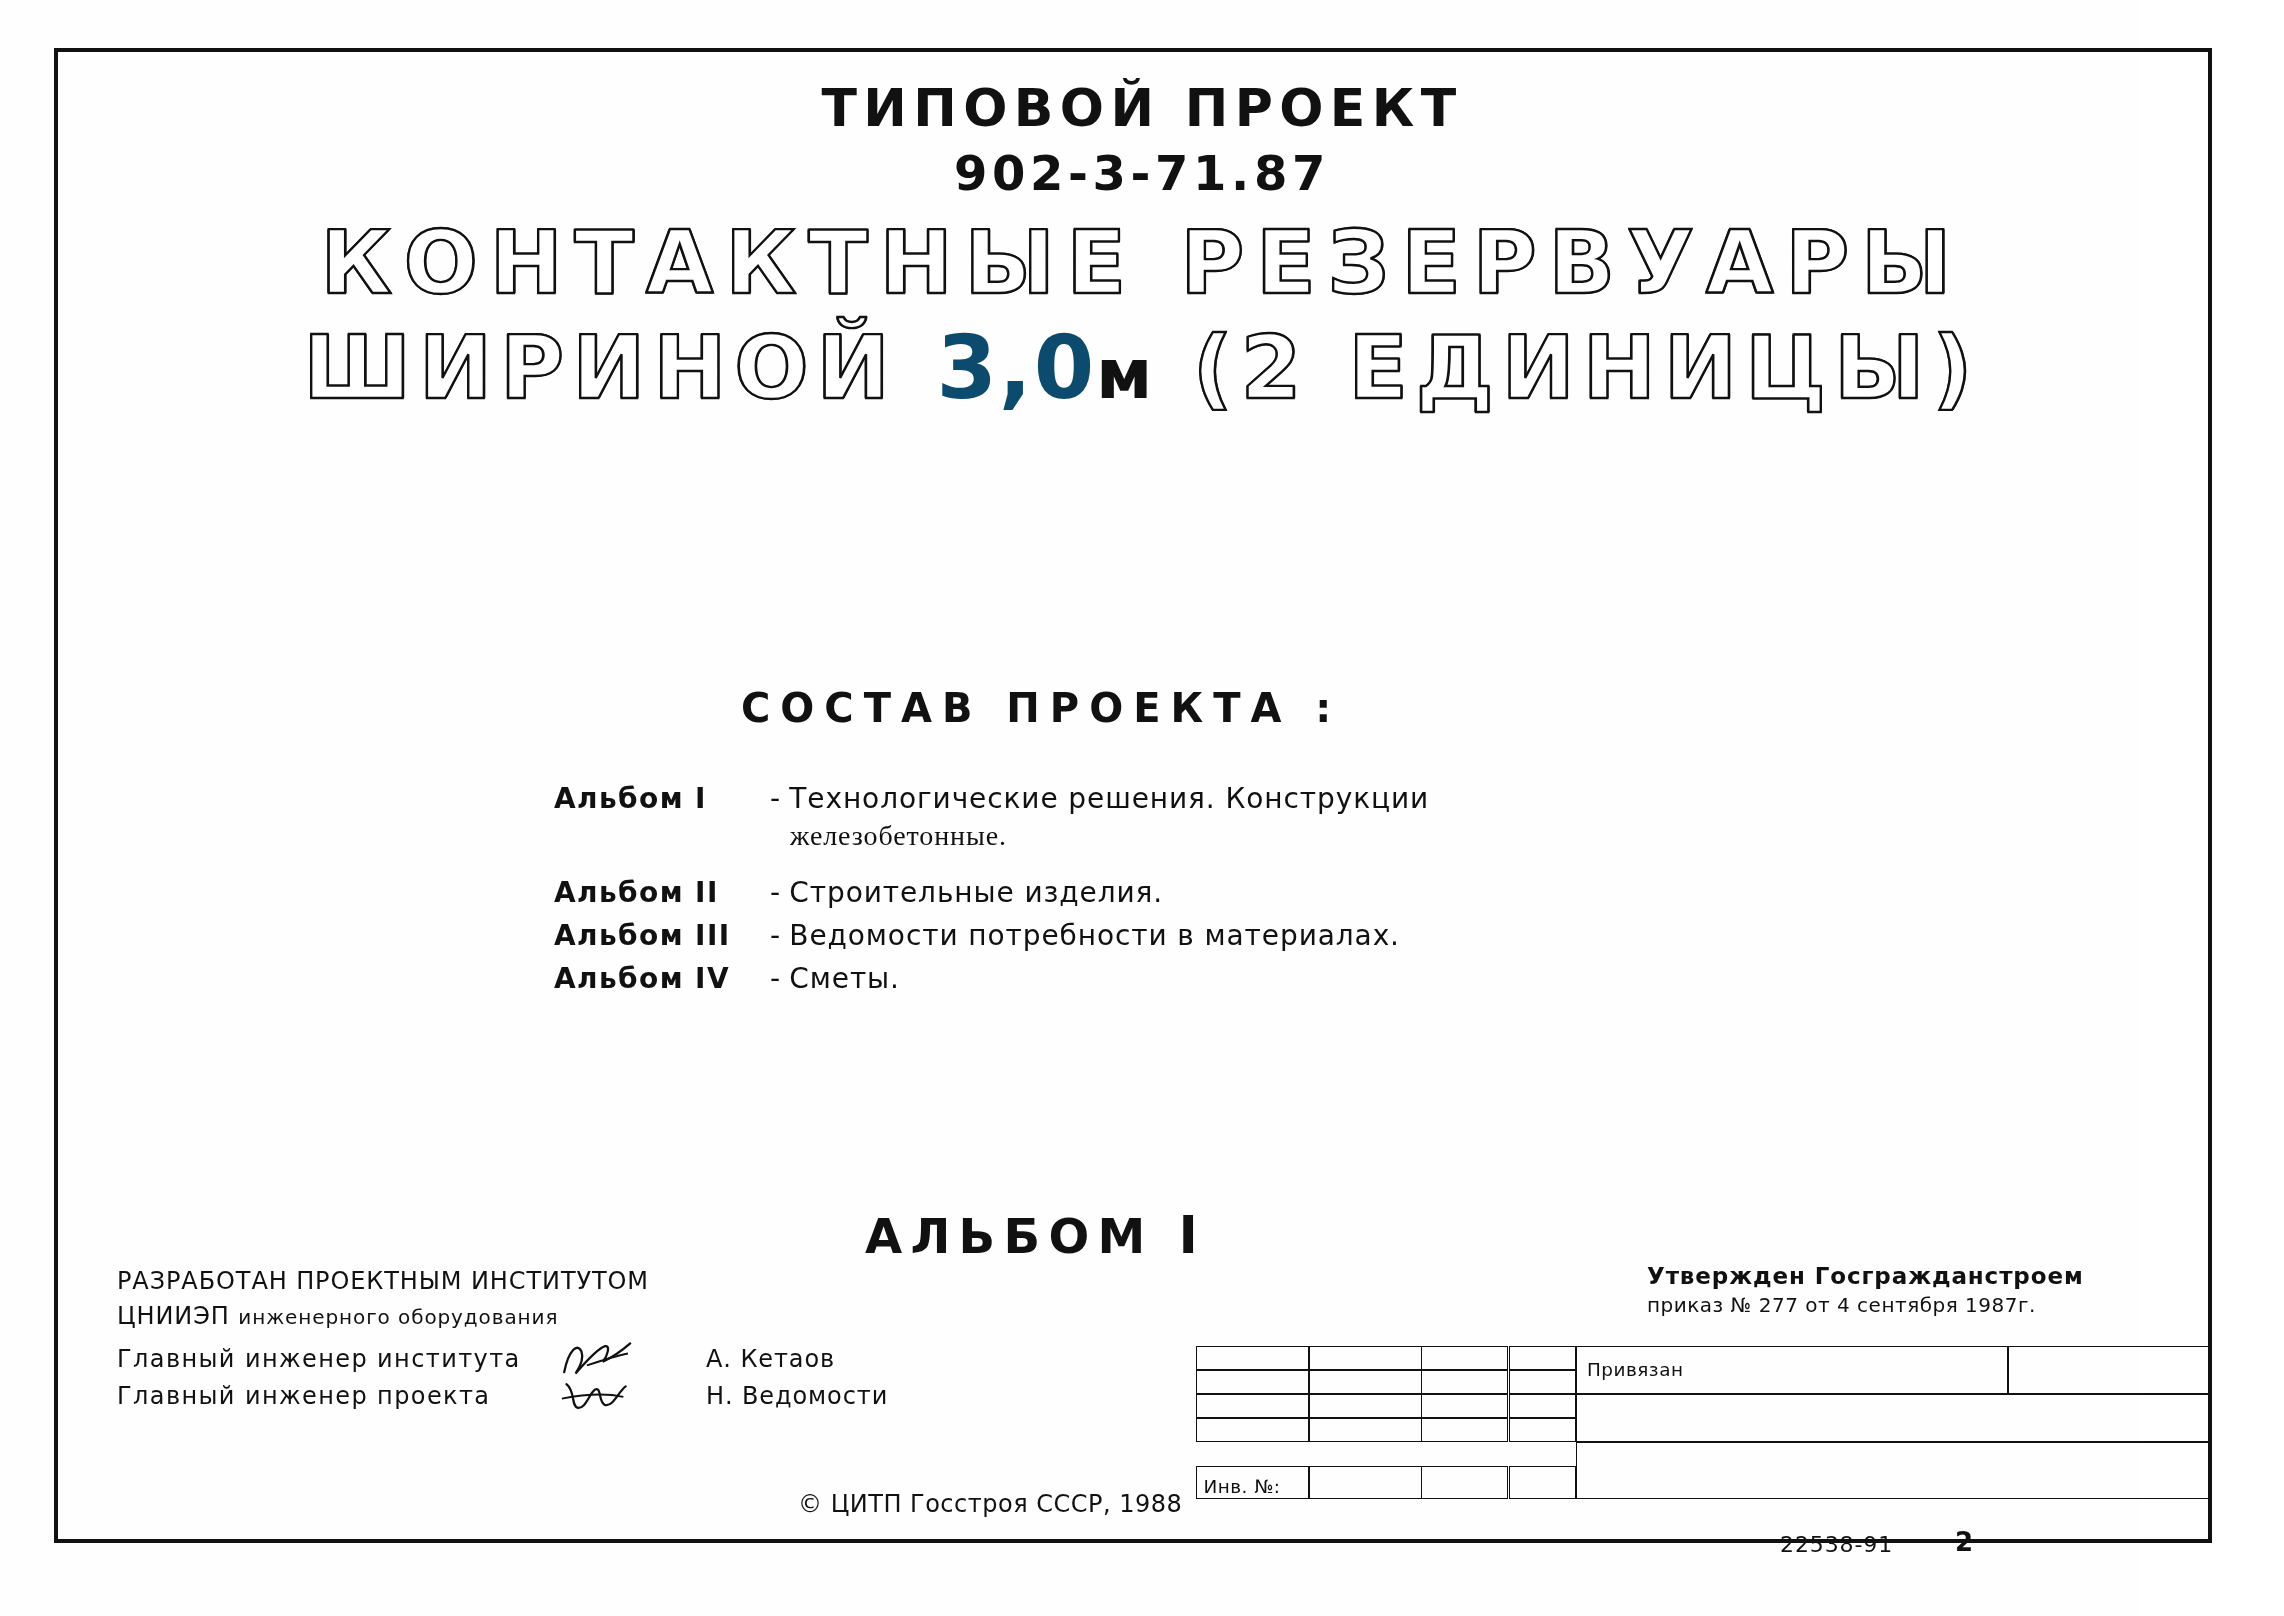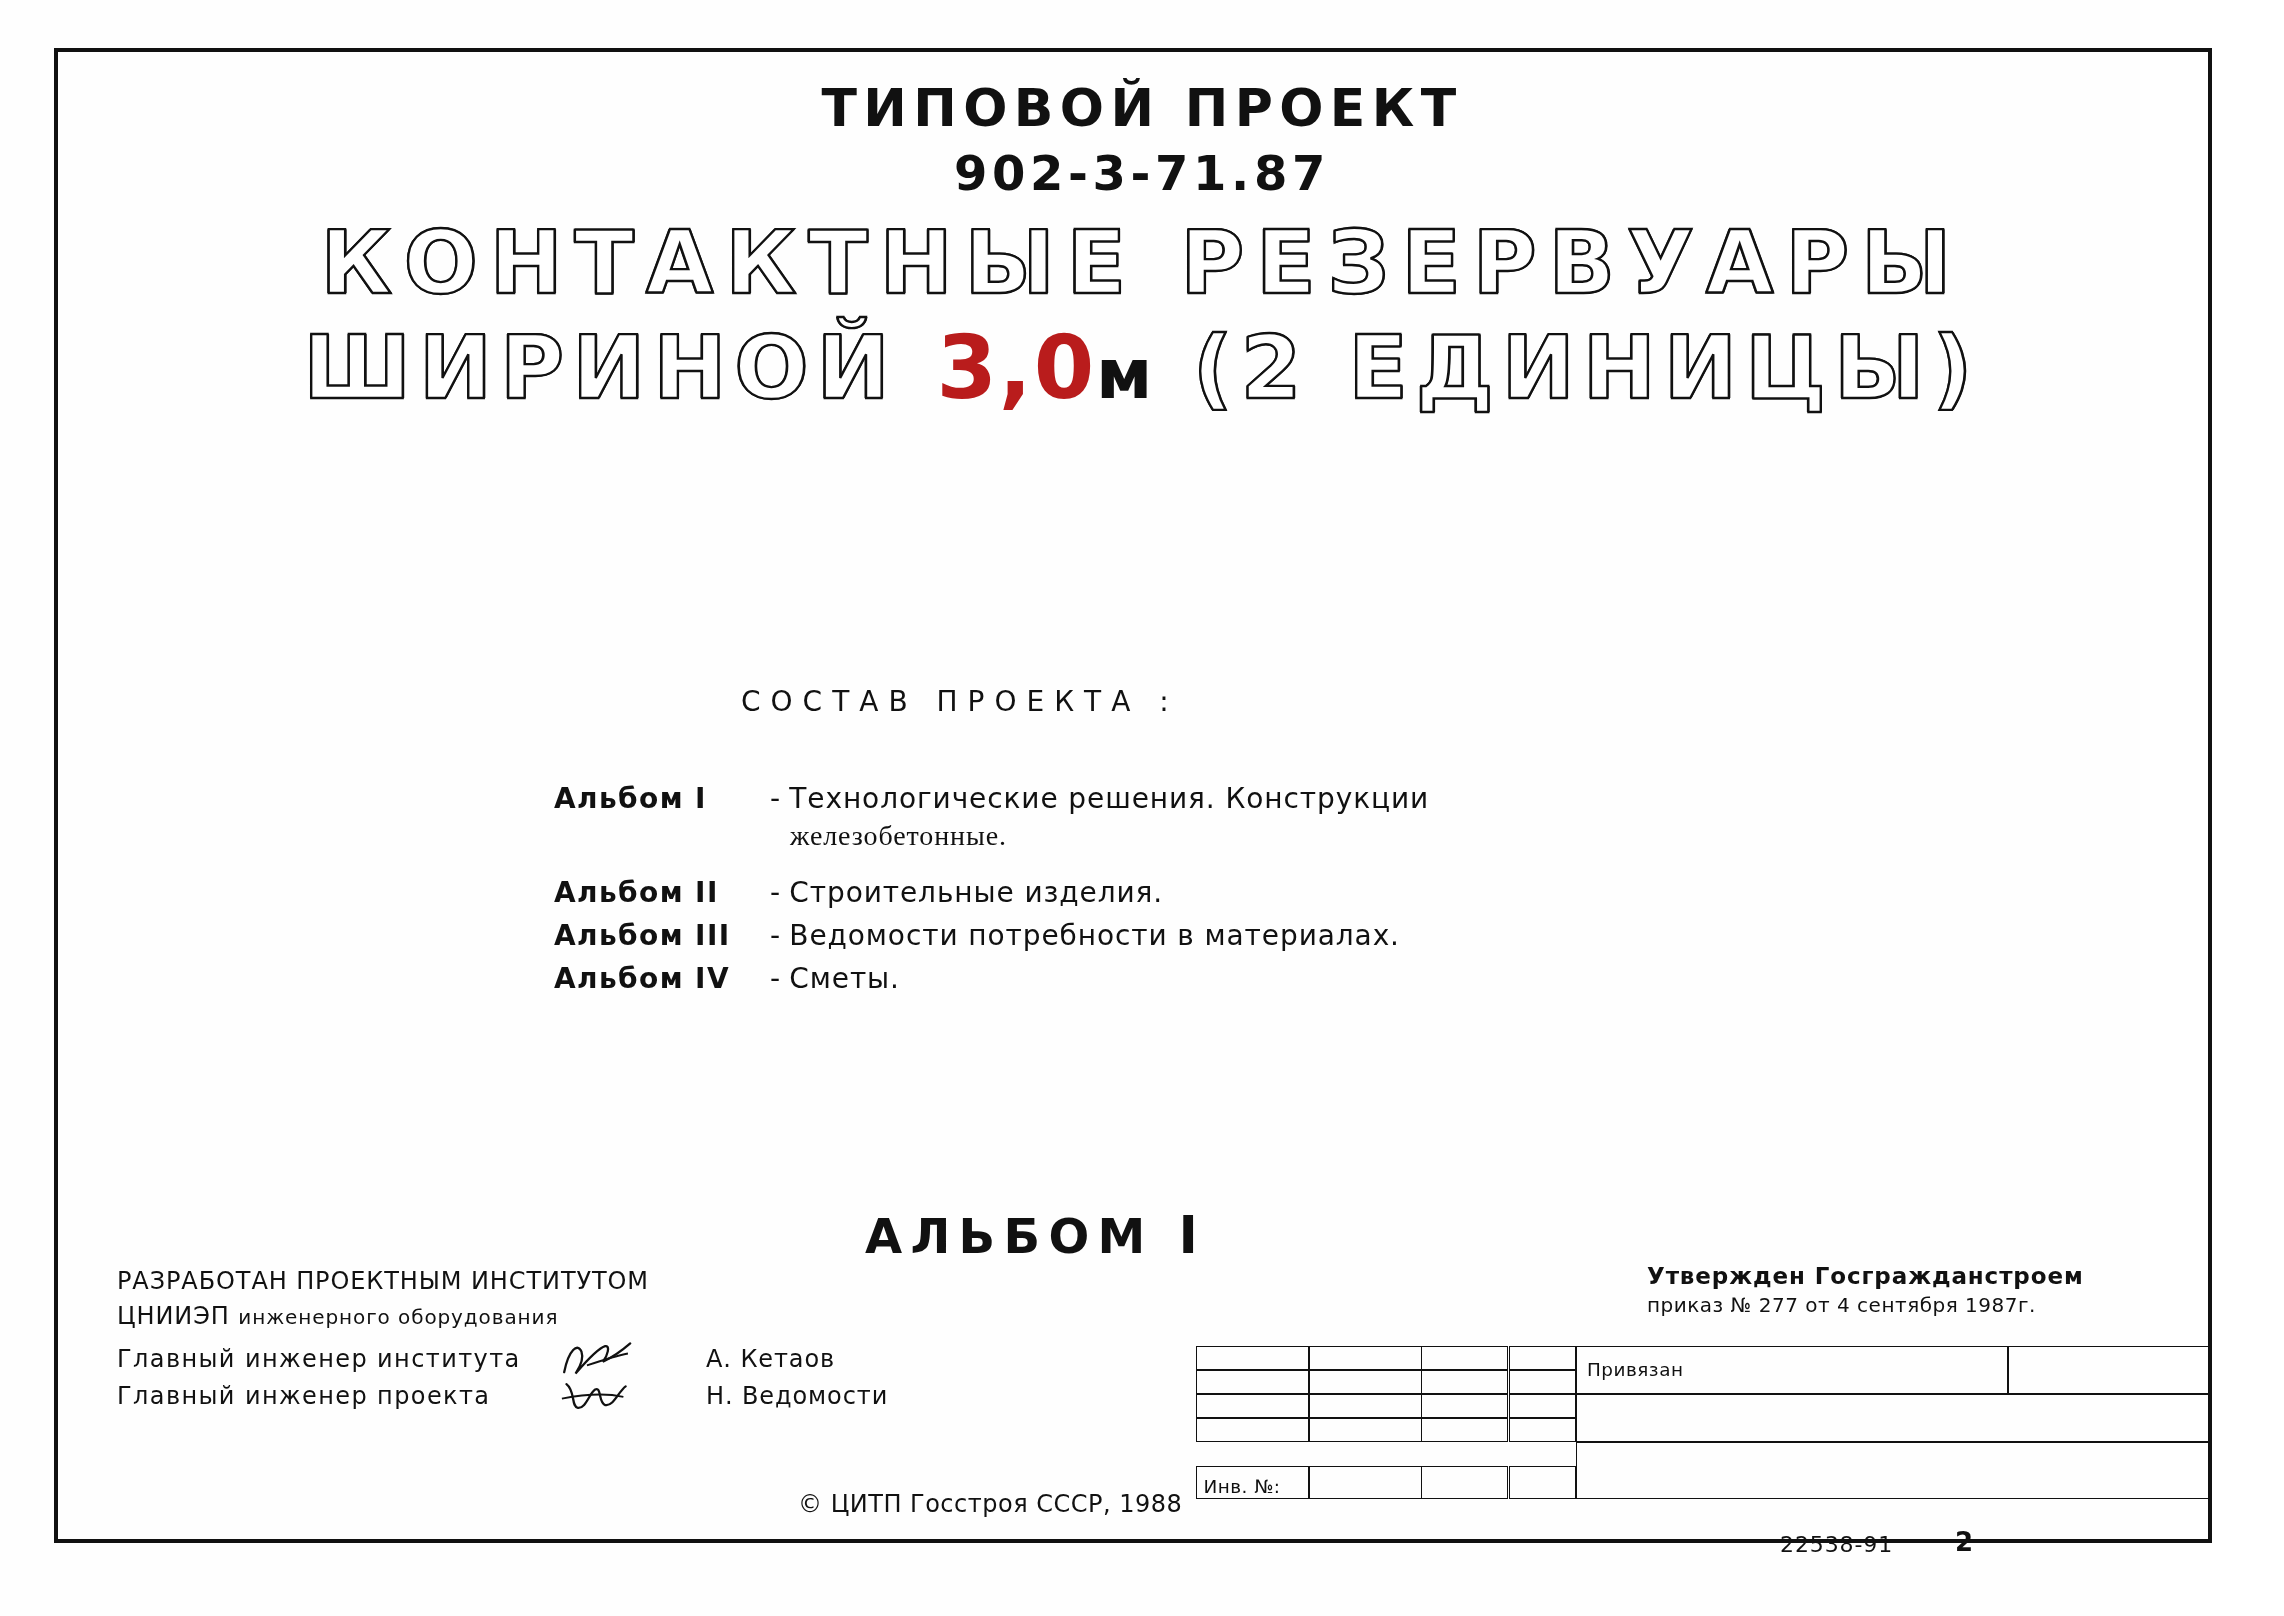--- a/index.html
+++ b/index.html
@@ -71,41 +71,41 @@
     font-size: 87px;
     font-weight: 700;
     letter-spacing: 8.3px;
     font-family: "DejaVu Sans", sans-serif;
     color: #fff;
     -webkit-text-stroke: 2.3px #111;
     text-shadow:
       1.4px 0 0 #111, -1.4px 0 0 #111, 0 1.4px 0 #111, 0 -1.4px 0 #111;
   }
   .t-big2 .solid {
-    color: #b91c1c;
+    color: #0c4a6e;
     -webkit-text-stroke: 0;
     text-shadow: none;
     letter-spacing: 1.8px;
   }
   .t-big2 .units {
     font-size: 69px;
     letter-spacing: 1.8px;
     color: #111;
     -webkit-text-stroke: 0;
     text-shadow: none;
   }
 
   
   .compose-title {
     position: absolute;
     left: 741px;
     top: 685px;
-    font-size: 28px;
+    font-size: 40px;
     letter-spacing: 10px;
-    font-weight: 400;
+    font-weight: 700;
     font-family: "DejaVu Sans", sans-serif;
   }
   .album-list {
     position: absolute;
     left: 554px;
     top: 782px;
     width: 1196px;
   }
   .album-row {
     display: flex;

